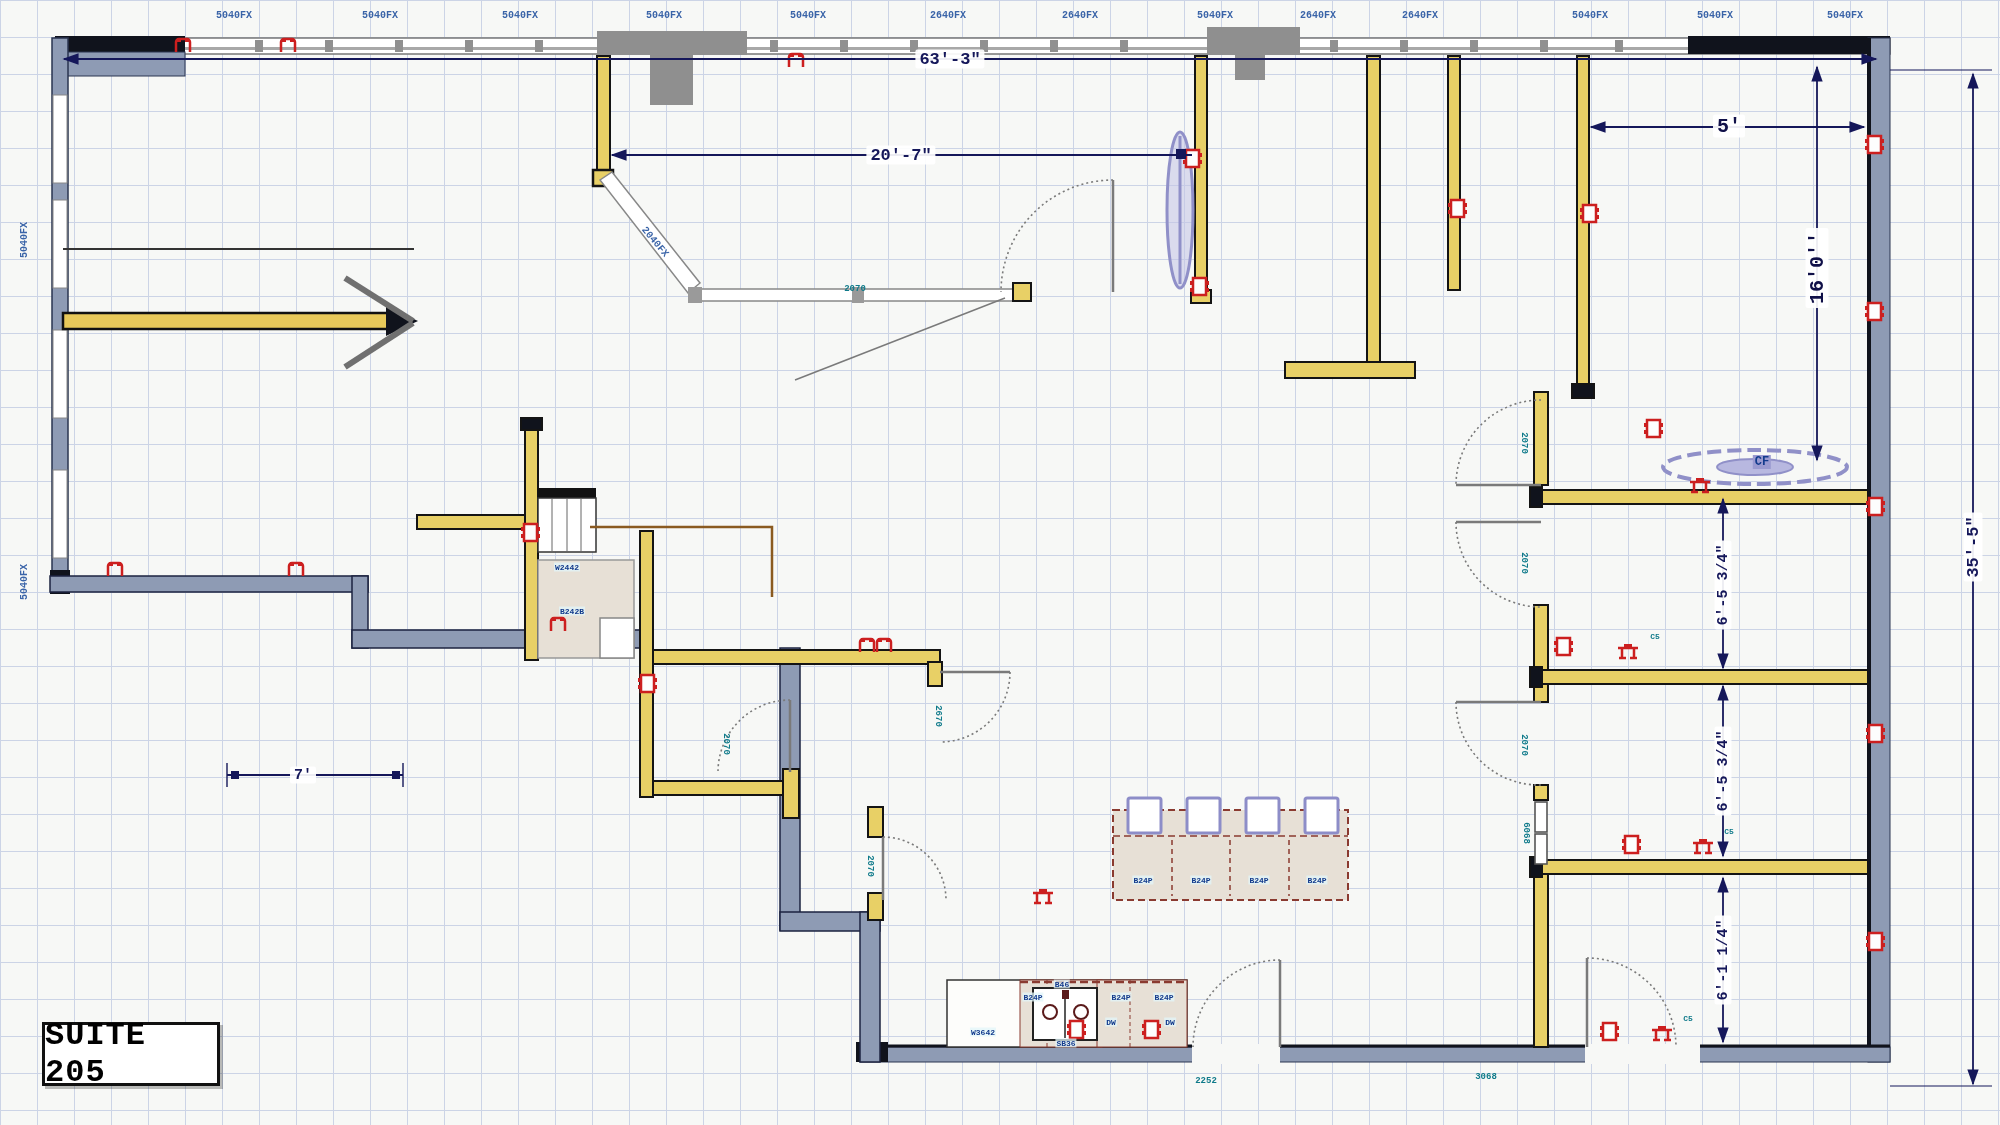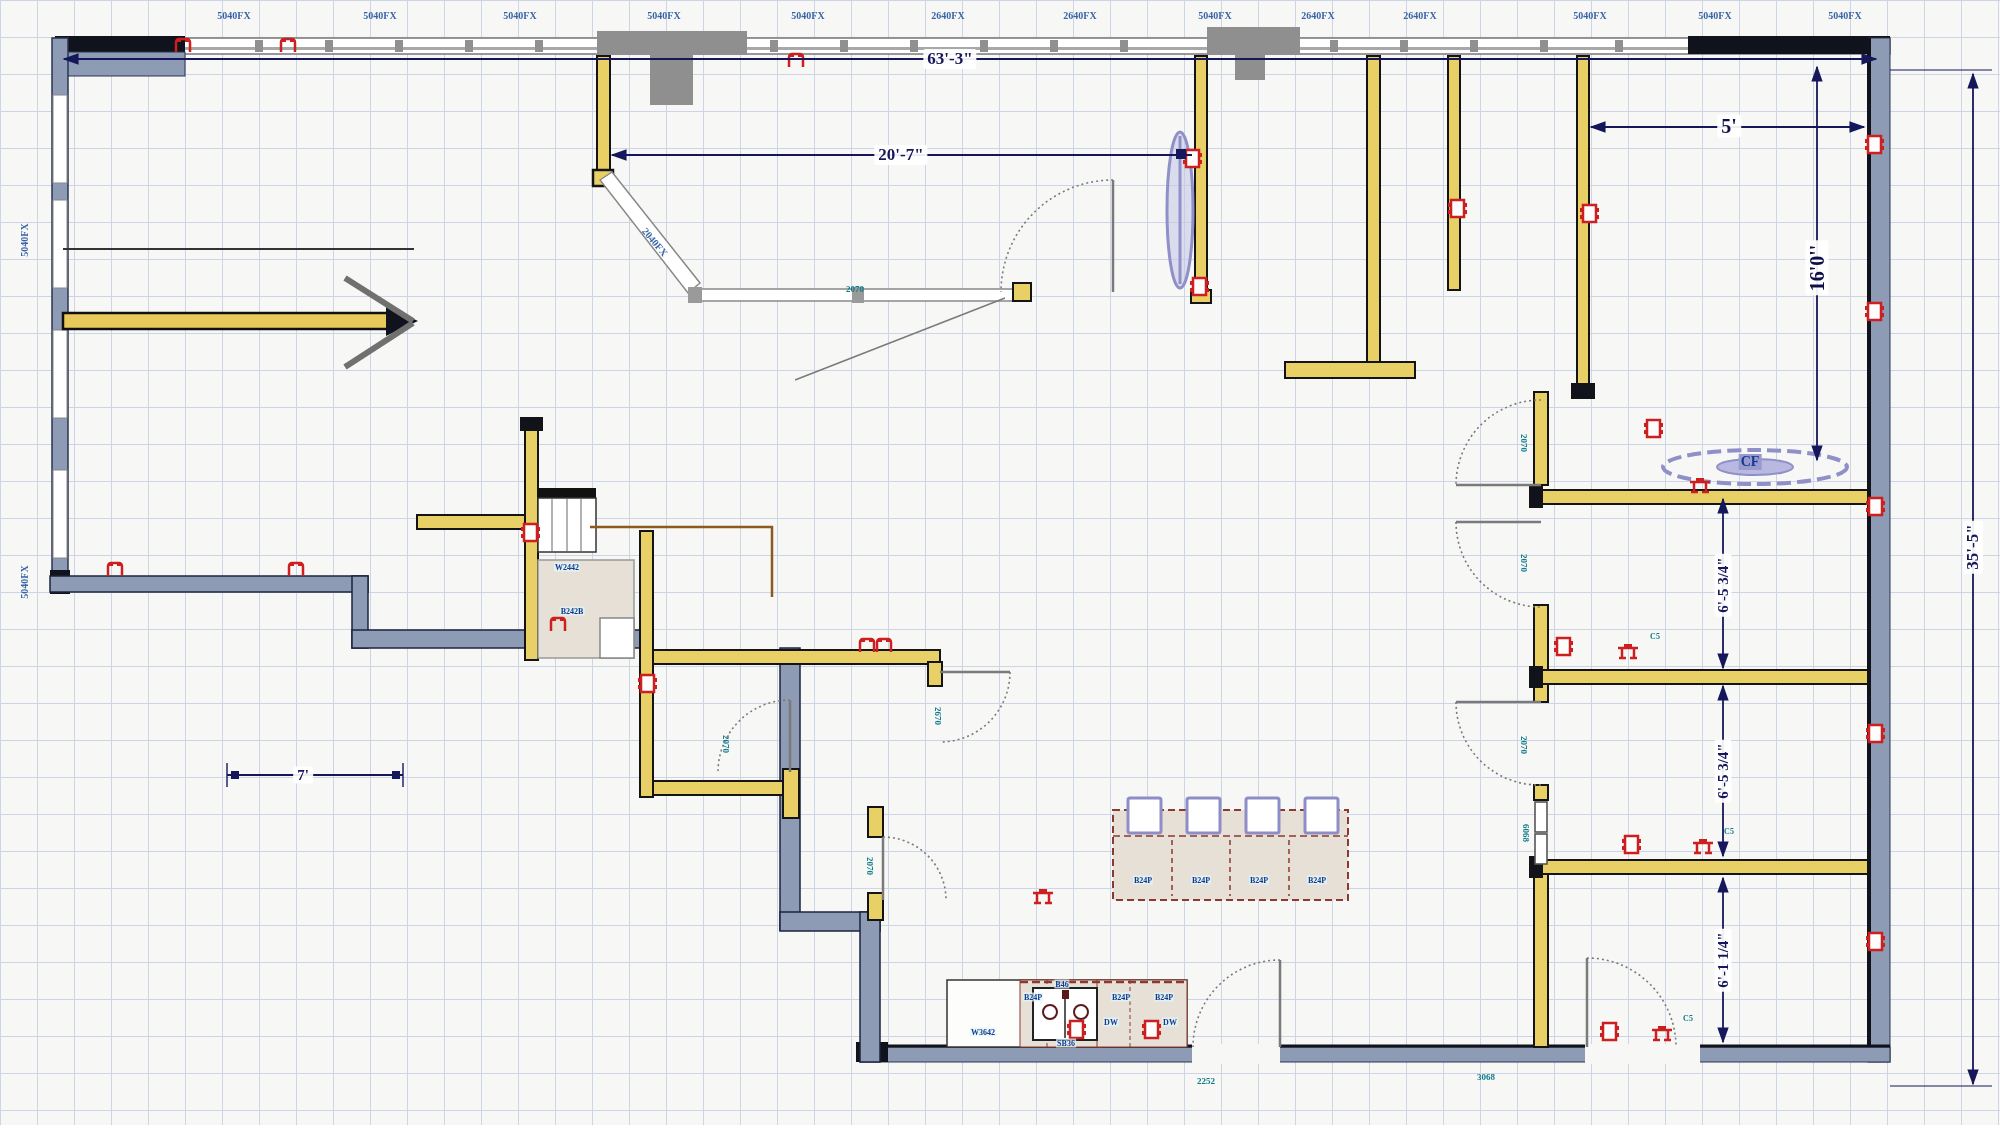--- a/index.html
+++ b/index.html
@@ -1,35 +1,35 @@
 <!DOCTYPE html>
 <html><head>
 <meta charset="utf-8">
 <style>
   html,body{margin:0;padding:0;background:#fff;}
   #stage{position:relative;width:2000px;height:1125px;overflow:hidden;
     background-color:#f7f8f6;
     background-image:linear-gradient(#ccd4e6 1px, transparent 1px),
                      linear-gradient(90deg,#ccd4e6 1px, transparent 1px);
     background-size:37px 37px;
-    font-family:Liberation Serif, serif;}
+    font-family:Liberation Mono, monospace;}
   #plan-svg{position:absolute;left:0;top:0;z-index:1;}
   .lbl{position:absolute;z-index:3;transform:translate(-50%,-50%);white-space:nowrap;}
   .winlbl{color:#3a64a8;font-size:10px;font-weight:bold;letter-spacing:0px;}
   .winlbl-v{transform:translate(-50%,-50%) rotate(-90deg);}
   .dim{color:#15175a;font-weight:bold;background:rgba(255,255,255,0.92);padding:0 4px;border-radius:2px;}
   .dim-lg{font-size:17px;}
   .dim-md{font-size:15px;}
   .dim-xl{font-size:20px;color:#101048;}
   .dim-v{transform:translate(-50%,-50%) rotate(-90deg);}
   .doorlbl{color:#0f7a8a;font-size:9px;font-weight:bold;}
   .doorlbl-v{transform:translate(-50%,-50%) rotate(90deg);}
   .cablbl{color:#123a8c;font-size:8px;font-weight:bold;background:rgba(225,245,250,0.75);padding:0 1px;}
   .tinylbl{color:#0f7a8a;font-size:8px;font-weight:bold;margin-left:15px;}
-  .cflbl{color:#123a8c;font-size:14px;font-weight:bold;background:#9a9ad0;padding:0 2px;}
+  .cflbl{color:#123a8c;font-size:12px;font-weight:bold;background:#9a9ad0;padding:0 2px;margin-left:12px;}
   .baylbl{transform:translate(-50%,-50%) rotate(50deg);}
   #suite-badge{position:absolute;left:42px;top:1022px;width:172px;height:58px;z-index:4;
     background:#fff;border:3px solid #111;box-shadow:3px 3px 0 rgba(0,0,0,0.25);
     display:flex;align-items:center;justify-content:center;
     font-size:32px;font-weight:800;color:#000;letter-spacing:1px;}
 </style>
 </head>
 <body>
 
 <div id="stage">
@@ -352,14 +352,15 @@
 <div class="lbl cablbl" style="left:1033px;top:997px">B24P</div>
 <div class="lbl cablbl" style="left:1062px;top:984px">B46</div>
 <div class="lbl cablbl" style="left:1066px;top:1043px">SB36</div>
 <div class="lbl cablbl" style="left:1121px;top:997px">B24P</div>
 <div class="lbl cablbl" style="left:1164px;top:997px">B24P</div>
 <div class="lbl cablbl" style="left:1111px;top:1022px">DW</div>
 <div class="lbl cablbl" style="left:1170px;top:1022px">DW</div>
 <div class="lbl cablbl" style="left:567px;top:567px">W2442</div>
 <div class="lbl cablbl" style="left:572px;top:611px">B242B</div>
 
+<div id="suite-badge">SUITE 205</div>
 
 </div>
 
 </body></html>

